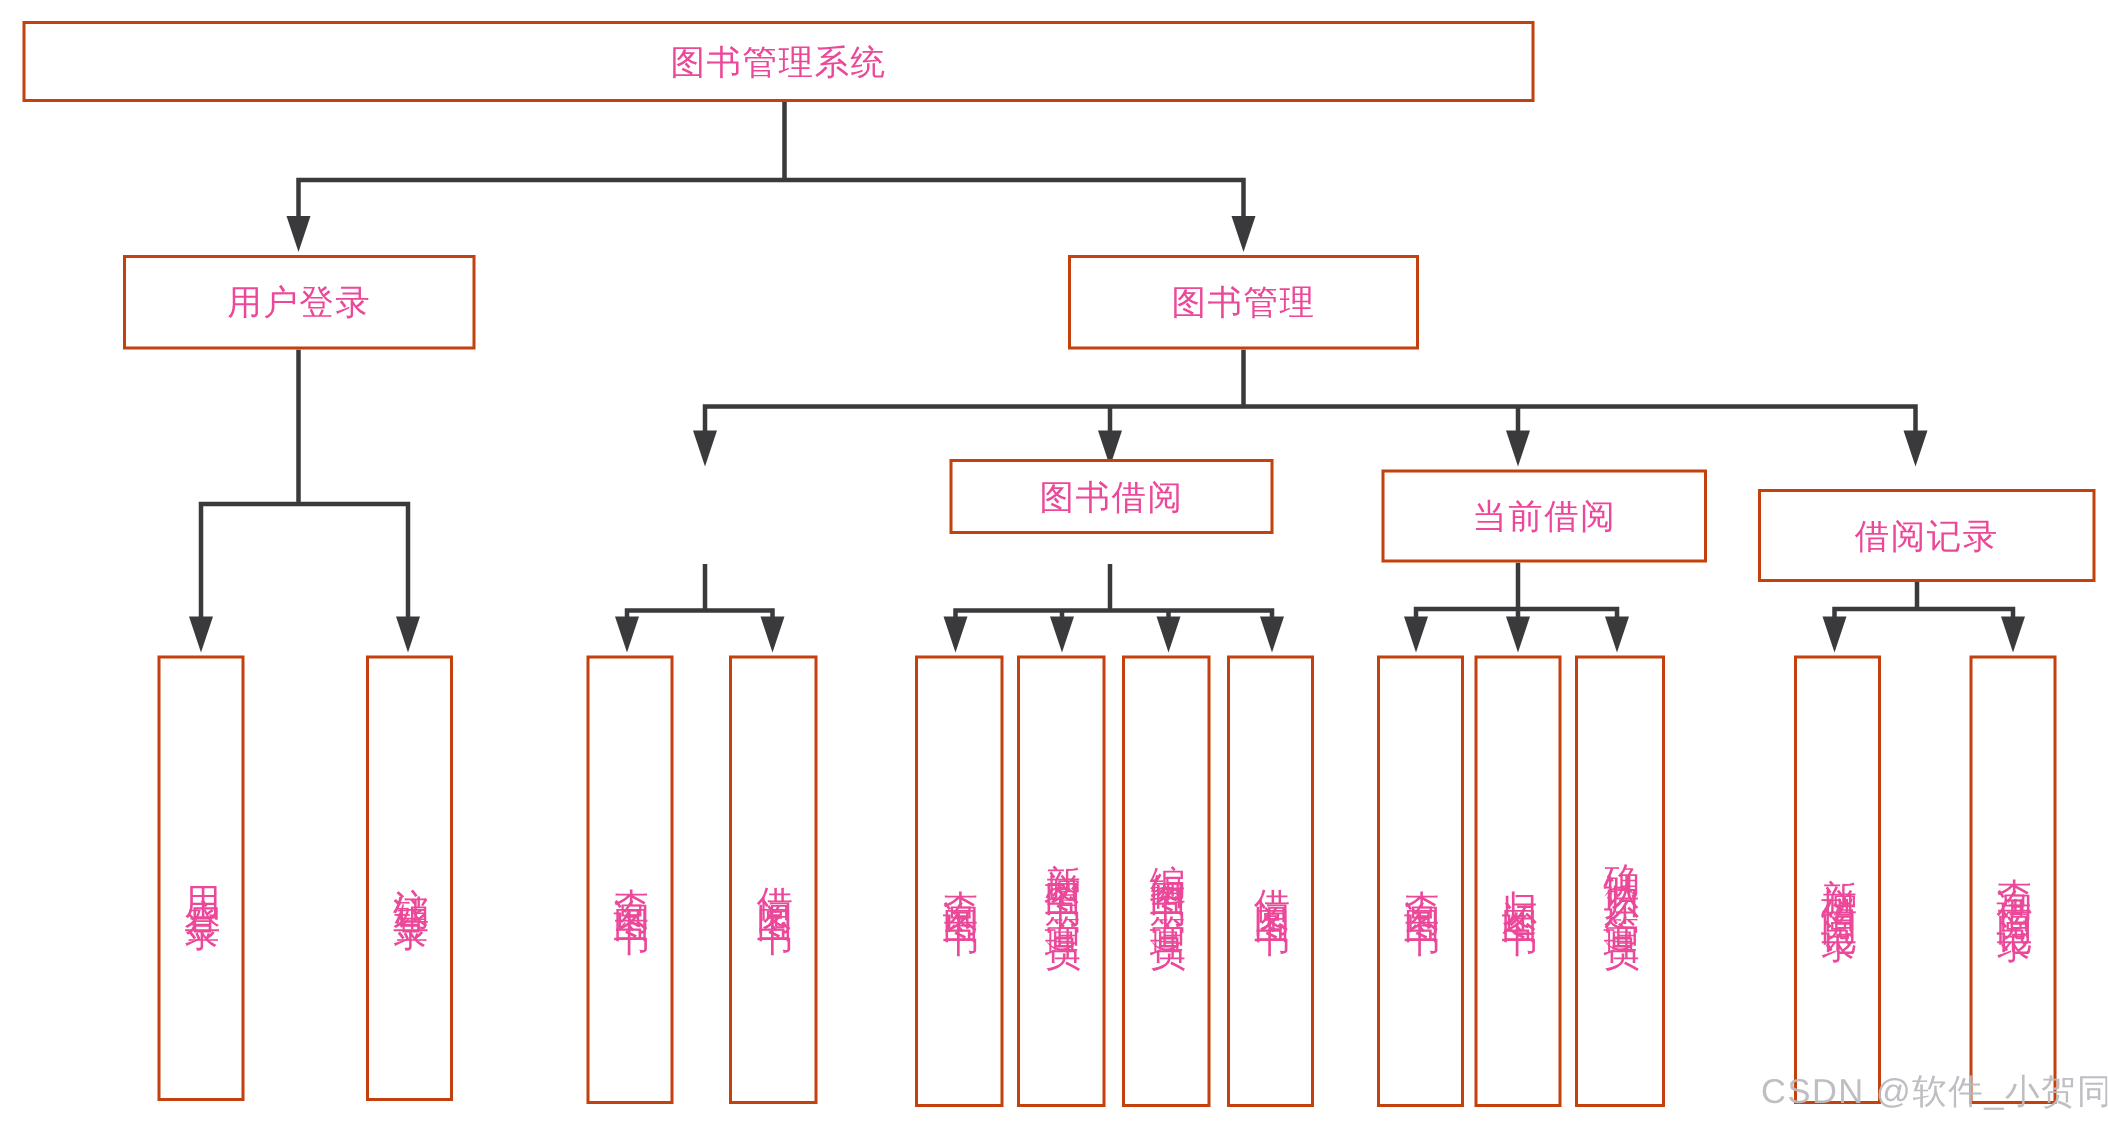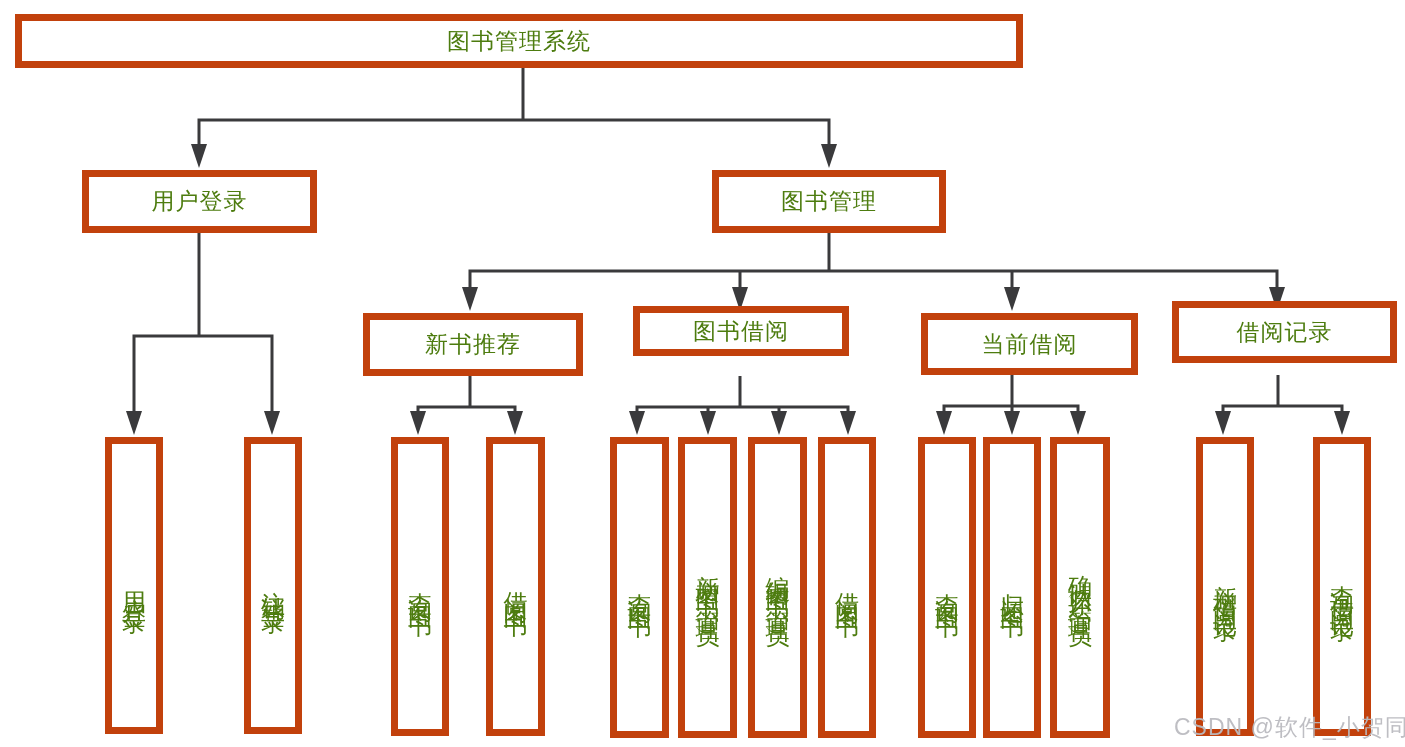--- a/index.html
+++ b/index.html
@@ -19,27 +19,27 @@
     position: absolute;
     left: 0;
     top: 0;
     width: 1405px;
     height: 747px;
     z-index: 1;
   }
   .node {
     position: absolute;
     box-sizing: border-box;
-    border: 7px solid #c2410c;
+    border: 2px solid #c2410c;
     background: #ffffff;
     display: flex;
     align-items: center;
     justify-content: center;
     z-index: 2;
-    color: #4d7c0f;
+    color: #ec4899;
   }
   .node .lbl {
     font-size: 23px;
     letter-spacing: 1px;
     white-space: nowrap;
   }
   .leaf {
     z-index: 2;
   }
   .leaf .lbl {
@@ -120,30 +120,27 @@
     <span class="lbl">图书管理系统</span>
   </div>
 
   <div class="node" style="left:82px; top:170px; width:235px; height:63px;">
     <span class="lbl">用户登录</span>
   </div>
   <div class="node" style="left:712px; top:170px; width:234px; height:63px;text-align:center;">
     <span class="lbl">图书管理</span>
   </div>
 
-  <div class="node" style="left:363px; top:313px; width:220px; height:63px;">
-    <span class="lbl">新书推荐</span>
-  </div>
   <div class="node" style="left:633px; top:306px; width:216px; height:50px;text-align:right;">
     <span class="lbl">图书借阅</span>
   </div>
   <div class="node" style="left:904px; top:313px; width:217px; height:62px;margin-left:17px;">
     <span class="lbl">当前借阅</span>
   </div>
-  <div class="node" style="left:1172px; top:301px; width:225px; height:62px;">
+  <div class="node" style="left:1172px; top:326px; width:225px; height:62px;">
     <span class="lbl">借阅记录</span>
   </div>
 
   <div class="node leaf" style="left:105px; top:437px; width:58px; height:297px;">
     <span class="lbl">用户登录</span>
   </div>
   <div class="node leaf" style="left:244px; top:437px; width:58px; height:297px;">
     <span class="lbl">注销登录</span>
   </div>
 

